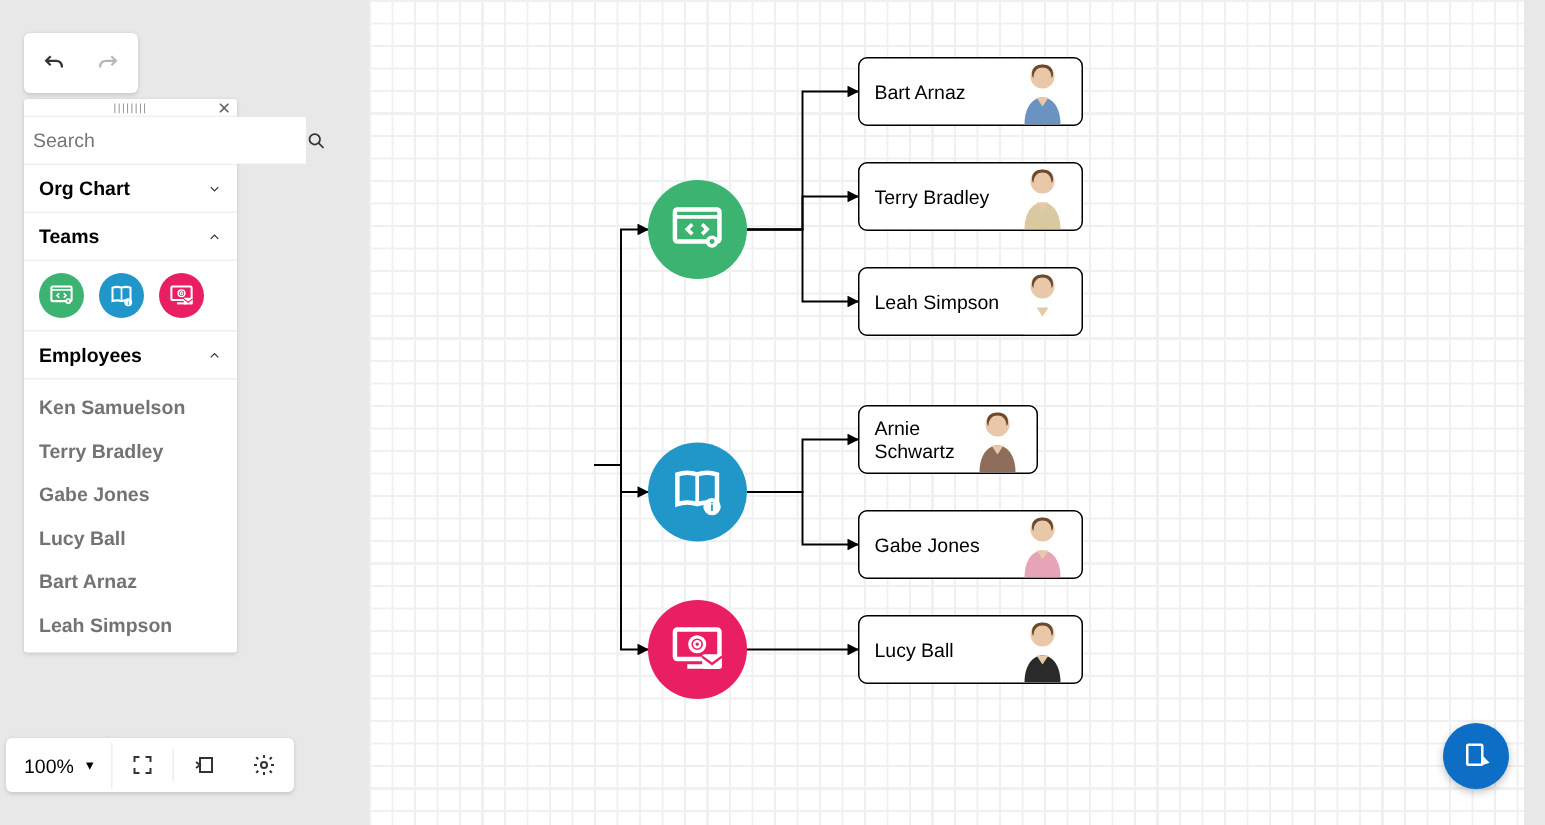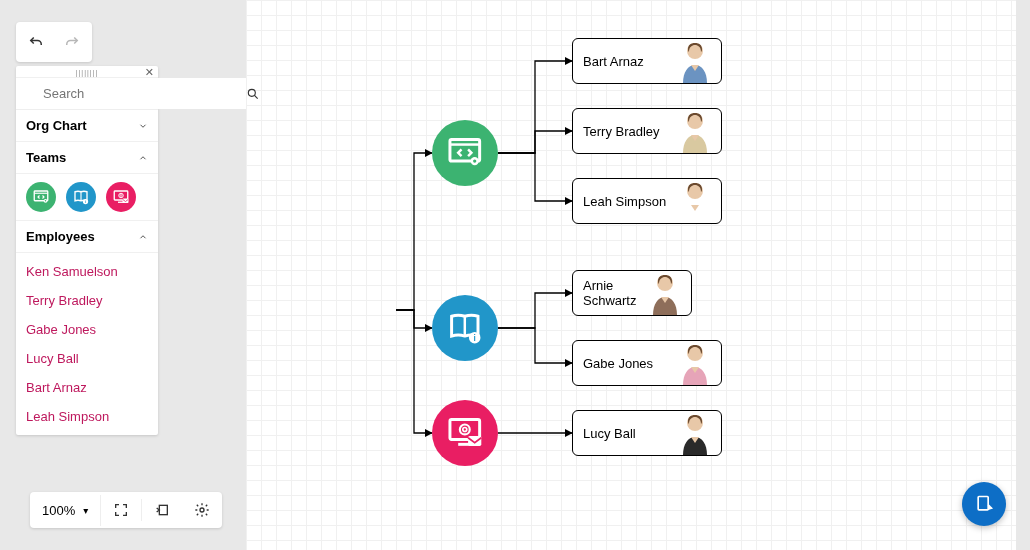--- a/index.html
+++ b/index.html
@@ -9,30 +9,30 @@
 .top-toolbar { position: absolute; top: 22px; left: 16px; background: #fff; border-radius: 4px; box-shadow: 0 1px 3px rgba(0,0,0,0.15); display: flex; padding: 6px; gap: 8px; z-index: 10; }
 .top-toolbar button { width: 28px; height: 28px; border: none; background: transparent; cursor: pointer; display: flex; align-items: center; justify-content: center; }
 .top-toolbar button.disabled { opacity: 0.35; cursor: default; }
 
 
 .sidebar { position: absolute; top: 66px; left: 16px; width: 142px; background: #fff; box-shadow: 0 1px 3px rgba(0,0,0,0.15); border-radius: 2px; z-index: 10; }
 .sidebar-header { position: relative; height: 12px; border-bottom: 1px solid #f0f0f0; }
 .sidebar-header .grip { position: absolute; left: 50%; top: 3px; transform: translateX(-50%); font-size: 7px; letter-spacing: 1px; color: #888; }
 .sidebar-header .close { position: absolute; right: 4px; top: 0; font-size: 11px; color: #666; cursor: pointer; }
 .search-row { display: flex; align-items: center; border-bottom: 1px solid #eee; }
-.search-row input { flex: 1; border: none; padding: 8px 27px; font-size: 13px; outline: none; color: #737373; }
+.search-row input { flex: 1; border: none; padding: 8px 6px; font-size: 13px; outline: none; color: #737373; }
 .search-row .search-btn { width: 28px; height: 30px; display: flex; align-items: center; justify-content: center; cursor: pointer; }
 .section-header { display: flex; align-items: center; justify-content: space-between; padding: 8px 10px; font-weight: bold; font-size: 13px; border-bottom: 1px solid #f0f0f0; cursor: pointer; }
 .team-icons { display: flex; gap: 10px; padding: 8px 10px; border-bottom: 1px solid #f0f0f0; }
 .team-icon { width: 30px; height: 30px; border-radius: 50%; display: flex; align-items: center; justify-content: center; cursor: grab; }
 .emp-list { padding: 4px 0; }
-.emp-item { padding: 7px 10px; font-size: 13px; color: #be185d; cursor: grab; }
-
-
-.bottom-toolbar { position: absolute; bottom: 22px; left: 30px; background: #fff; border-radius: 4px; box-shadow: 0 1px 3px rgba(0,0,0,0.15); display: flex; align-items: center; z-index: 10; }
+.emp-item { padding: 7px 10px; font-size: 13px; color: #737373; cursor: grab; font-weight: bold; }
+
+
+.bottom-toolbar { position: absolute; bottom: 22px; left: 4px; background: #fff; border-radius: 4px; box-shadow: 0 1px 3px rgba(0,0,0,0.15); display: flex; align-items: center; z-index: 10; }
 .zoom { display: flex; align-items: center; padding: 8px 12px; gap: 8px; cursor: pointer; border-right: 1px solid #eee; }
 .zoom .caret { font-size: 10px; }
 .bt-btn { width: 40px; height: 36px; display: flex; align-items: center; justify-content: center; cursor: pointer; }
 .bt-sep { width: 1px; height: 22px; background: #eee; }
 
 
 .canvas { position: absolute; top: 0; left: 246px; width: 770px; height: 550px;
   background-color: #fff;
   background-image:
     linear-gradient(#f0f0f0 1px, transparent 1px),

